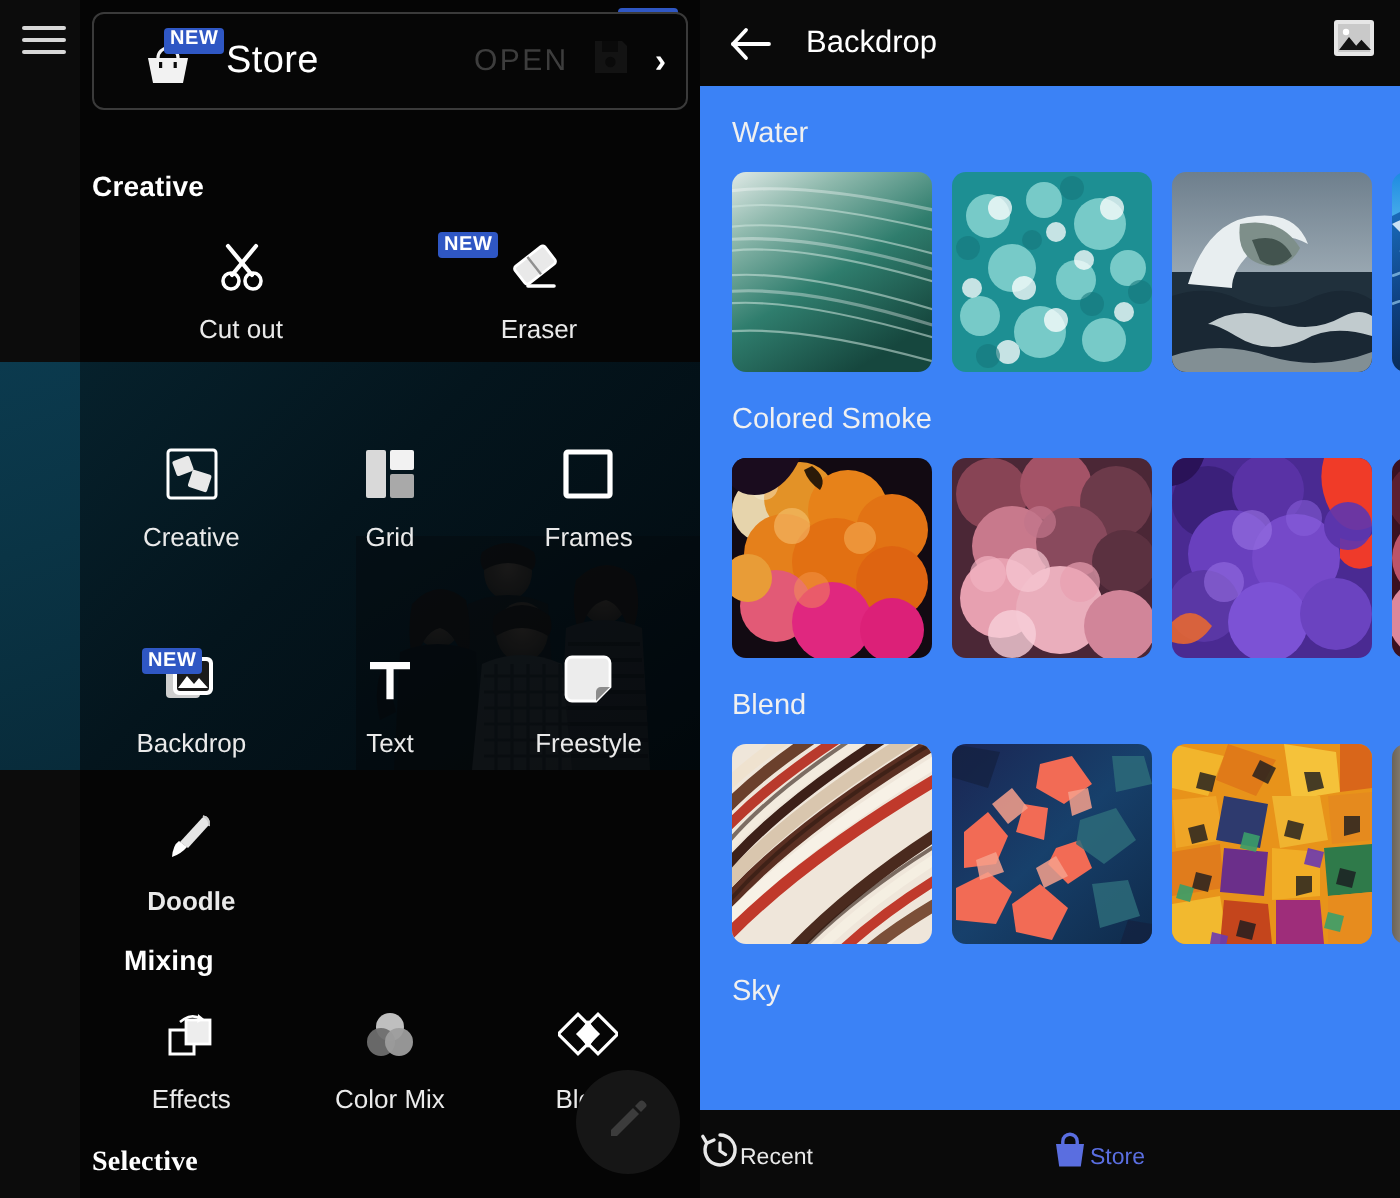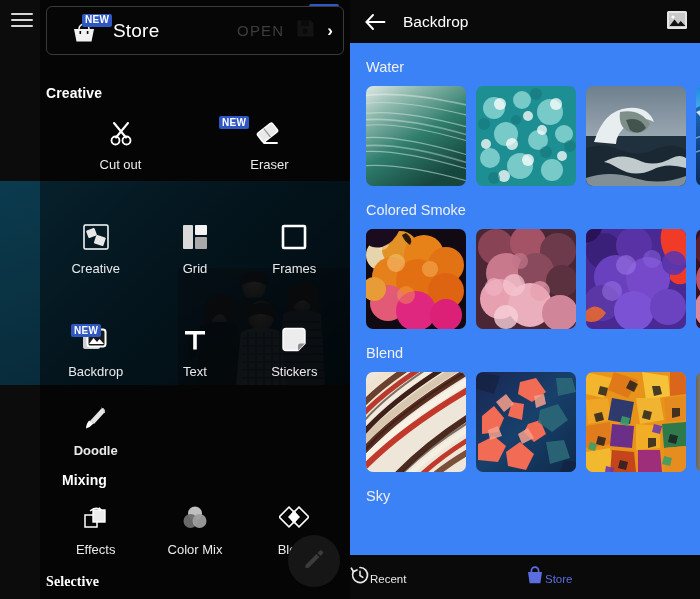--- a/index.html
+++ b/index.html
@@ -264,21 +264,21 @@
           </span>
           <span class="lbl">Text</span>
         </div>
         <div class="tool">
           <span class="ico">
             <svg width="26" height="26" viewBox="0 0 26 26">
               <path d="M2 4.5 a3 3 0 0 1 3 -3 h16 a3 3 0 0 1 3 3 v12 l-7 7 h-12 a3 3 0 0 1 -3 -3z" fill="#ececec" stroke="#fff" stroke-width="1.4"></path>
               <path d="M24 16.5 l-7 7 v-4.6 a2.4 2.4 0 0 1 2.4 -2.4z" fill="#8c8c8c"></path>
             </svg>
           </span>
-          <span class="lbl">Stickers</span>
+          <span class="lbl">Freestyle</span>
         </div>
       </div>
 
       <div class="tool-row" style="position:absolute; left:6px; top:404px; width:298px;font-weight:bold;">
         <div class="tool">
           <span class="ico">
             <svg width="28" height="28" viewBox="0 0 28 28">
               <path d="M21 3 q3 2 1 5 L12 19 l-4 -3 L19 4 q1 -1 2 -1z" fill="#e6e6e6"></path>
               <path d="M11.5 18.5 l-4 -3 q-3 2 -3.5 8 q4.5 -1.5 7.5 -5z" fill="#fff"></path>
               <path d="M19.5 3 q3.5 1.5 3 5" fill="none" stroke="#cfcfcf" stroke-width="1"></path>

